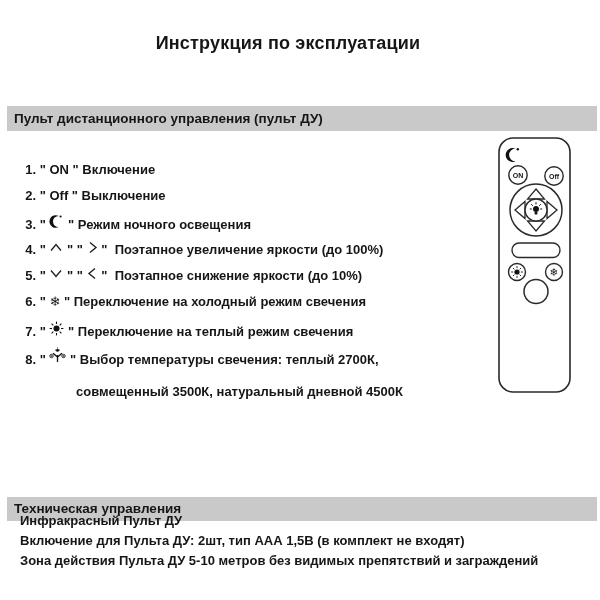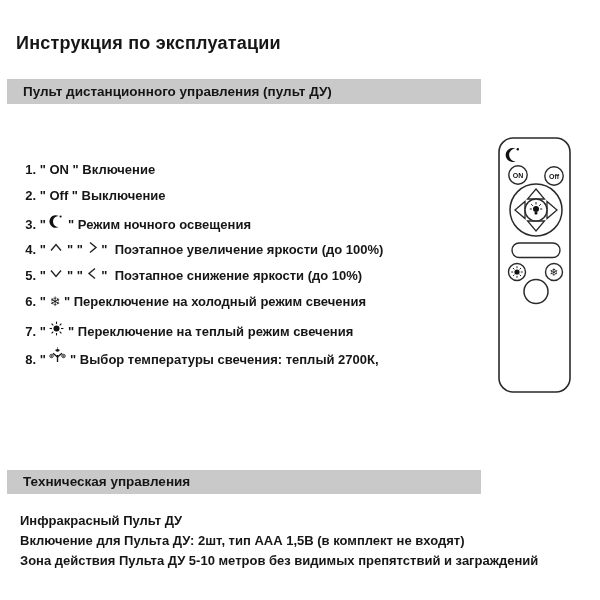--- a/index.html
+++ b/index.html
@@ -2,26 +2,26 @@
 <html><head>
 <meta charset="utf-8">
 <style>
   html,body{margin:0;padding:0;}
   body{
     width:600px;height:600px;position:relative;background:#ffffff;
     font-family:"Liberation Sans","DejaVu Sans",sans-serif;
     font-weight:bold;color:#161616;overflow:hidden;
   }
   .page-title{
-    position:absolute;top:33px;left:16px;width:568px;
+    position:absolute;top:33px;left:4px;width:568px;text-align:center;
     font-size:18px;letter-spacing:.2px;
   }
   .section-bar{
-    position:absolute;left:7px;width:474px;background:#c9c9c9;
-    font-size:13.5px;padding-left:16px;box-sizing:border-box;
+    position:absolute;left:7px;width:590px;background:#c9c9c9;
+    font-size:13.5px;padding-left:7px;box-sizing:border-box;margin-top:27px;
   }
   .bar-remote{top:79px;height:25px;line-height:25px;}
   .bar-tech{top:470px;height:24px;line-height:24px;}
   .list-item{
     position:absolute;left:18px;font-size:13px;line-height:16px;
     white-space:pre-wrap;
   }
   .list-item svg{vertical-align:-3px;}
   .item8-line2{display:block;padding-left:58px;}
   .remote-wrap{position:absolute;left:495px;top:135px;width:78px;height:262px;}
@@ -99,20 +99,21 @@
         <g stroke="#111" stroke-width="0.9">
           <line x1="8.5" y1="0.5" x2="8.5" y2="1.4"></line>
           <line x1="6.2" y1="3.2" x2="7.1" y2="3.2"></line>
           <line x1="9.9" y1="3.2" x2="10.8" y2="3.2"></line>
         </g>
         <circle cx="2.5" cy="9" r="1.7" fill="none" stroke="#111" stroke-width="0.9"></circle>
         <circle cx="2.5" cy="9" r="0.7" fill="#111"></circle>
         <circle cx="14.5" cy="9" r="1.7" fill="none" stroke="#111" stroke-width="0.9"></circle>
         <circle cx="14.5" cy="9" r="0.7" fill="#111"></circle>
       </svg></span><span> " Выбор температуры свечения: теплый 2700К,</span>
+  <span class="item8-line2">совмещенный 3500К, натуральный дневной 4500К</span>
 </div>
 
 <div class="remote-wrap">
   <svg width="78" height="262" viewBox="0 0 78 262">
     <rect x="4" y="3" width="71" height="254" rx="14" fill="#ffffff" stroke="#2a2a2a" stroke-width="1.6"></rect>
 
     <g>
       <path d="M20.5,13.6 A7,7 0 1,0 20.5,26.4 A5.4,5.4 0 1,1 20.5,13.6 Z" fill="#111"></path>
       <circle cx="22.8" cy="14.2" r="1.2" fill="#111"></circle>
     </g>

